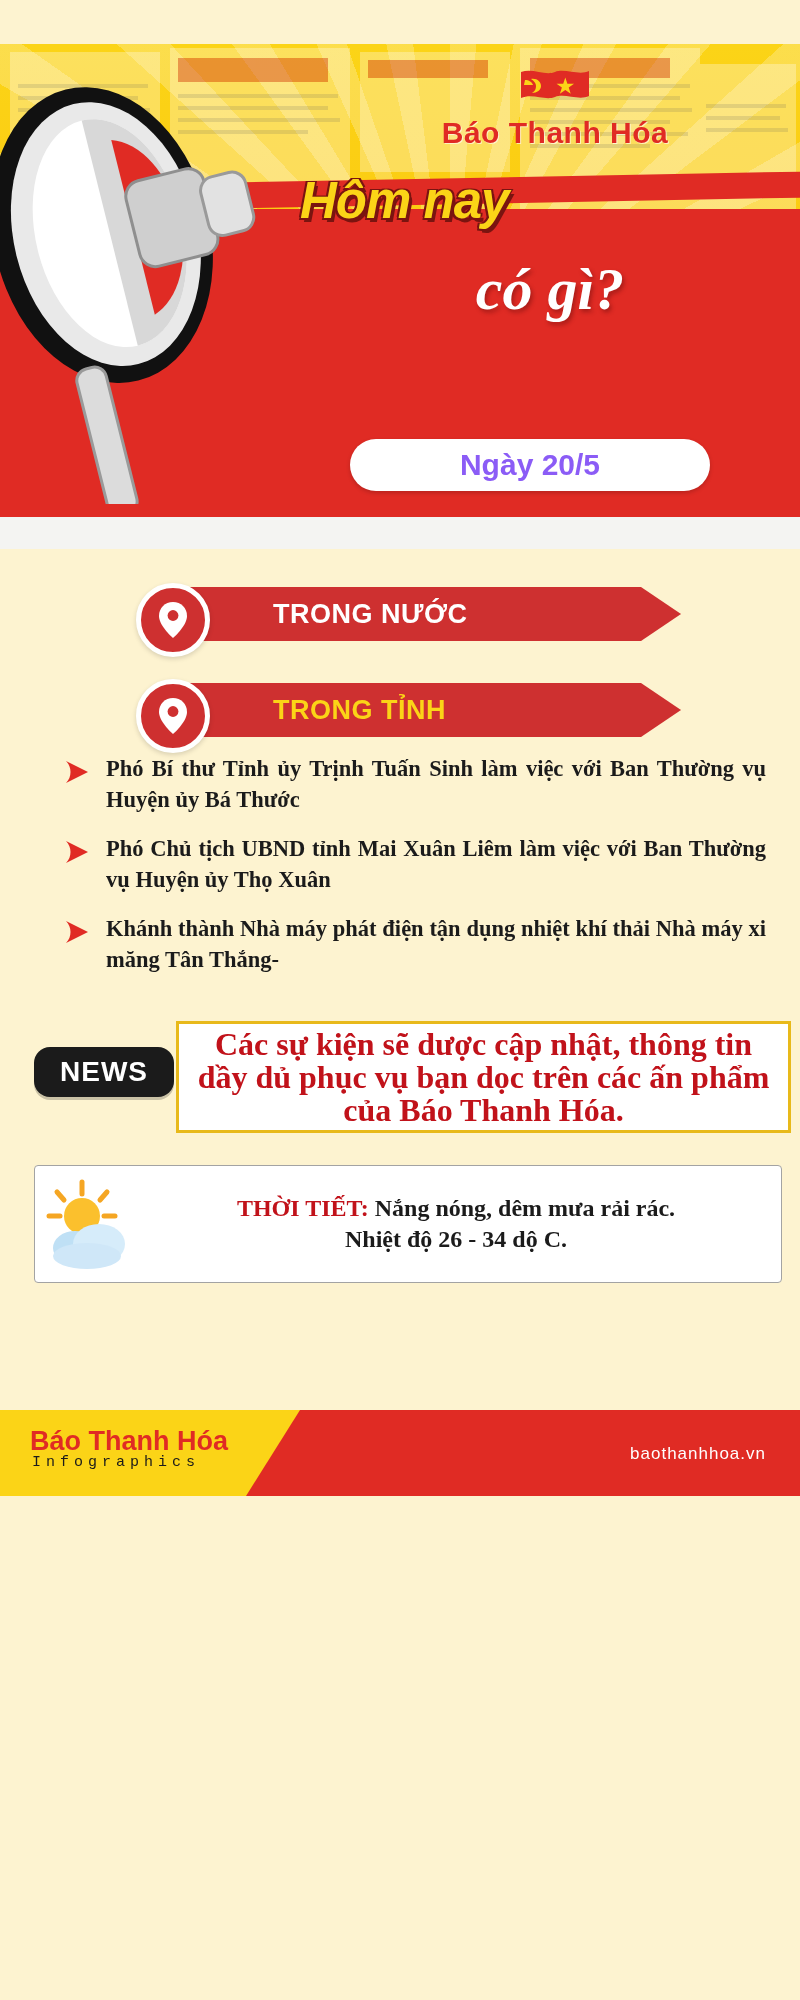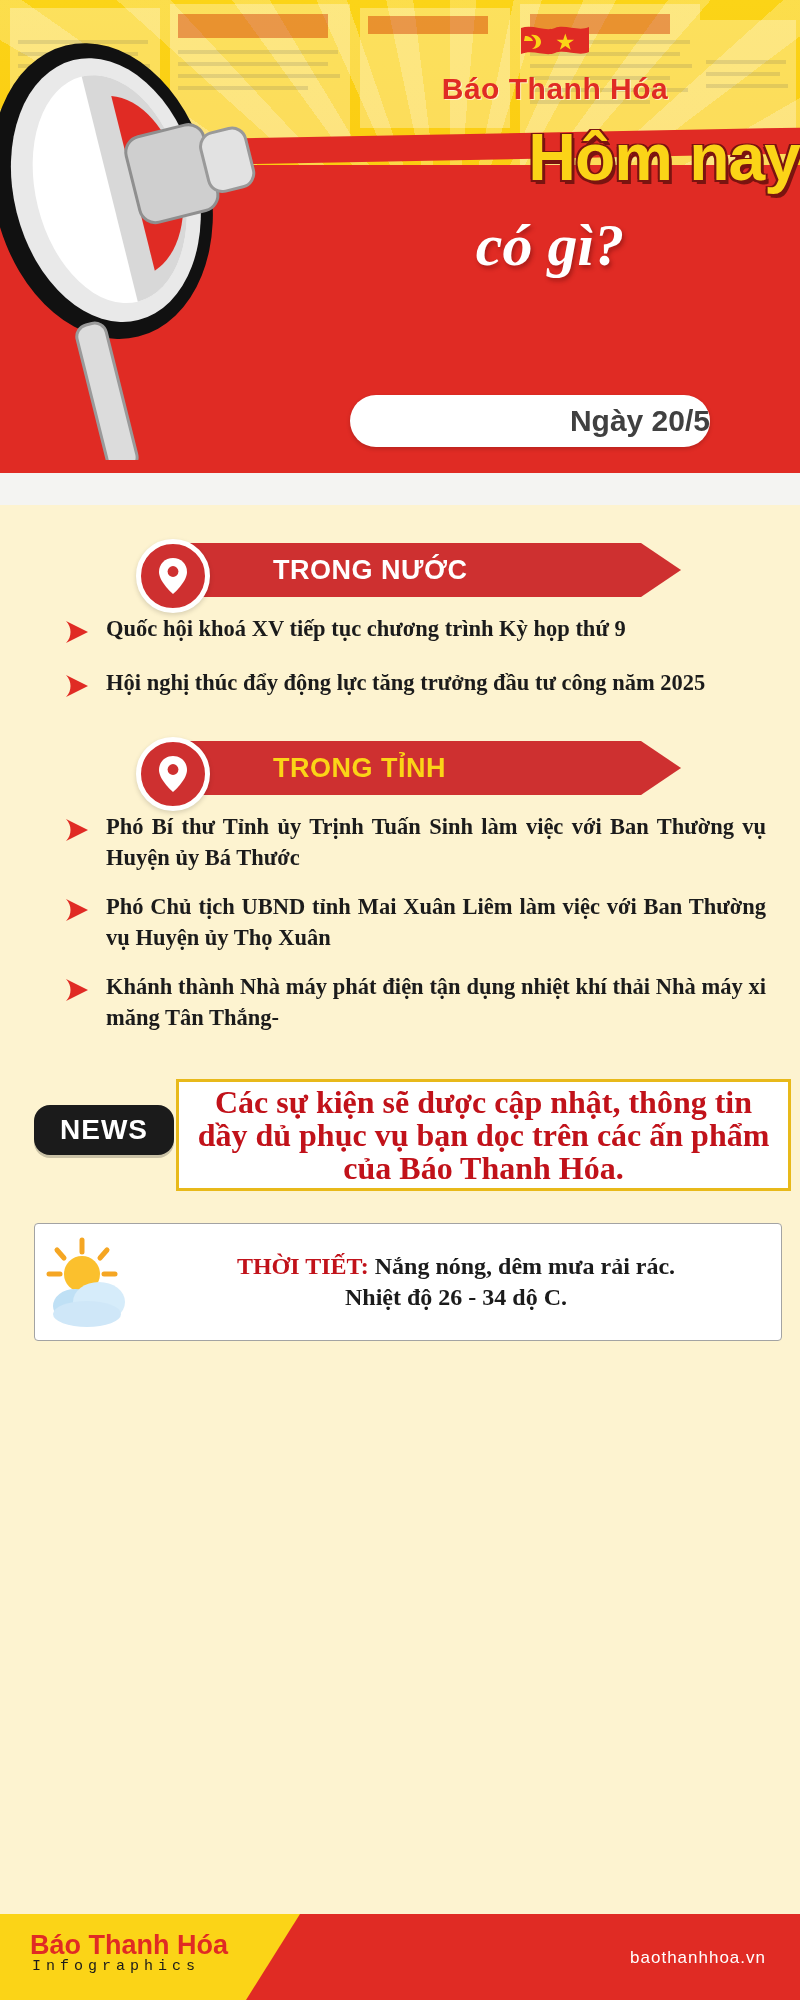--- a/index.html
+++ b/index.html
@@ -6,22 +6,23 @@
   html, body {
     width: 800px;
     height: 2000px;
     font-family: "Liberation Serif", serif;
     background: #fdf3d0;
     overflow: hidden;
   }
   .page {
     position: relative;
     width: 800px;
-    height: 2000px;
+    height: 1452px;
     background: #fdf3d0;
+    margin-top: 44px;
   }
 
   
   .header {
     position: relative;
     width: 800px;
     height: 505px;
     background: linear-gradient(180deg, #fbd417 0%, #fbc70f 55%, #f8c20c 100%);
     overflow: hidden;
   }
@@ -75,24 +76,25 @@
     margin-top: 2px;
     font-family: "Liberation Sans", sans-serif;
     font-weight: bold;
     font-size: 30px;
     color: #e02b24;
     letter-spacing: .5px;
     text-shadow: 1px 1px 0 rgba(255,255,255,.6);
   }
   .hom-nay {
     position: absolute; left: 300px; top: 120px; width: 500px;
-    text-align: right;
-    font-family: "Liberation Sans", sans-serif;
-    font-weight: bold;
-    font-size: 66px;
+    text-align: left;
+    font-family: "Liberation Sans", sans-serif;
+    font-style: italic;
+    font-weight: bold;
+    font-size: 51px;
     line-height: 74px;
     color: #fbd417;
     text-shadow: 3px 4px 0 #7a1410, -2px -1px 0 #7a1410, 2px -1px 0 #7a1410, -2px 2px 0 #7a1410;
     letter-spacing: -1px;
   }
   .co-gi {
     position: absolute; left: 300px; top: 205px; width: 500px;
     text-align: center;
     font-family: "Liberation Serif", serif;
     font-style: italic;
@@ -100,26 +102,26 @@
     font-size: 60px;
     line-height: 80px;
     color: #ffffff;
     text-shadow: 2px 3px 4px rgba(100,10,10,.45);
   }
   .date-pill {
     position: absolute; left: 350px; top: 395px;
     width: 360px; height: 52px;
     background: #ffffff;
     border-radius: 26px;
-    text-align: right;
+    text-align: center;
     line-height: 52px;
     font-family: "Liberation Sans", sans-serif;
     font-weight: bold;
     font-size: 30px;
-    color: #404040;
+    color: #8b5cf6;
     box-shadow: 0 2px 4px rgba(0,0,0,.18);
   }
 
   
   .body-wrap { position: relative; padding: 0 0 0 16px; }
 
   .section-head {
     position: relative;
     margin: 34px 0 6px 120px;
     width: 545px; height: 62px;
@@ -360,38 +362,20 @@
         <span class="banner-label">TRONG NƯỚC</span>
       </div>
       <div class="pin-circle">
         <svg width="34" height="40" viewBox="0 0 34 40">
           <path d="M17 2 C9 2 3 8 3 16 c0 10 14 22 14 22 s14 -12 14 -22 C31 8 25 2 17 2 Z" fill="#ffffff"></path>
           <circle cx="17" cy="15.5" r="5.4" fill="#ce3030"></circle>
         </svg>
       </div>
     </div>
 
-    <div class="items">
-      <div class="item">
-        <span class="arrow-icon">
-          <svg width="30" height="26" viewBox="0 0 30 26">
-            <path d="M2 2 L24 13 L2 24 C8 18 8 8 2 2 Z" fill="#e02b24"></path>
-          </svg>
-        </span>
-        <span class="item-text">Quốc hội khoá XV tiếp tục chương trình Kỳ họp thứ 9</span>
-      </div>
-      <div class="item">
-        <span class="arrow-icon">
-          <svg width="30" height="26" viewBox="0 0 30 26">
-            <path d="M2 2 L24 13 L2 24 C8 18 8 8 2 2 Z" fill="#e02b24"></path>
-          </svg>
-        </span>
-        <span class="item-text">Hội nghị thúc đẩy động lực tăng trưởng đầu tư công năm 2025</span>
-      </div>
-    </div>
 
     <div class="section-head yellow">
       <div class="banner">
         <span class="banner-label">TRONG TỈNH</span>
       </div>
       <div class="pin-circle">
         <svg width="34" height="40" viewBox="0 0 34 40">
           <path d="M17 2 C9 2 3 8 3 16 c0 10 14 22 14 22 s14 -12 14 -22 C31 8 25 2 17 2 Z" fill="#ffffff"></path>
           <circle cx="17" cy="15.5" r="5.4" fill="#ce3030"></circle>
         </svg>

